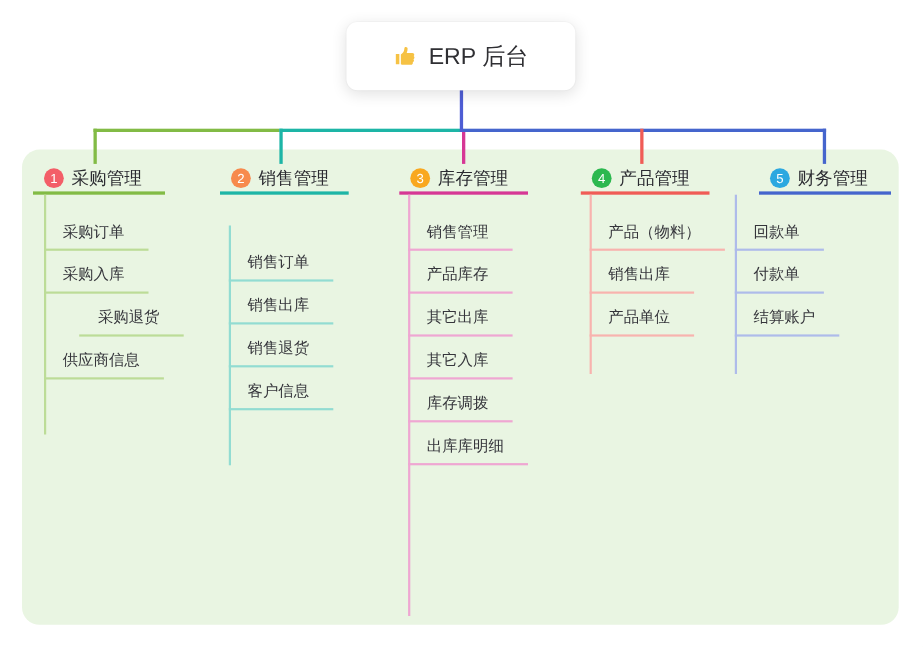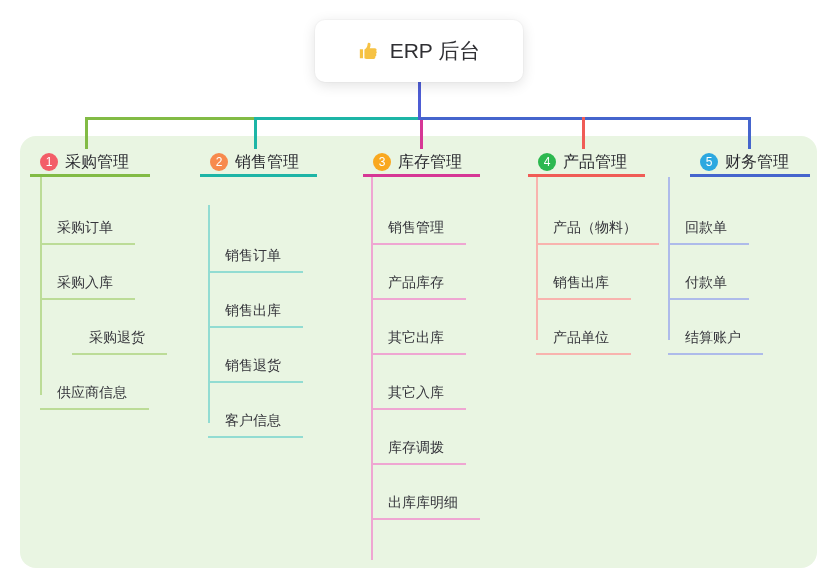--- a/index.html
+++ b/index.html
@@ -35,26 +35,26 @@
   }
   .badge{
     width:18px;height:18px;border-radius:50%;flex:0 0 18px;
     color:#fff;font-size:12px;line-height:18px;text-align:center;font-weight:400;
   }
   .title-underline{position:absolute;top:174px;height:3px;z-index:3;}
 
   .items{position:absolute;top:177px;z-index:3;}
   .vline{position:absolute;left:0;top:0;width:2px;}
   .item{
-    position:relative;width:max-content;height:55px;box-sizing:border-box;
+    position:relative;width:max-content;height:39px;box-sizing:border-box;
     display:flex;align-items:flex-end;
     padding:0 22px 6px 17px;border-bottom:2px solid;
     font-size:14px;color:#35353b;white-space:nowrap;
   }
-  .item.first{height:68px;}
+  .item.first{height:51px;}
 </style>
 </head>
 <body>
 
 <div class="canvas">
 
   <div class="panel" id="panel" style="background: rgb(233, 245, 226);"></div>
 
   <div class="stem" id="rootStem" style="left: 418px; top: 82px; height: 38px; background: rgb(78, 93, 212);"></div>
 

